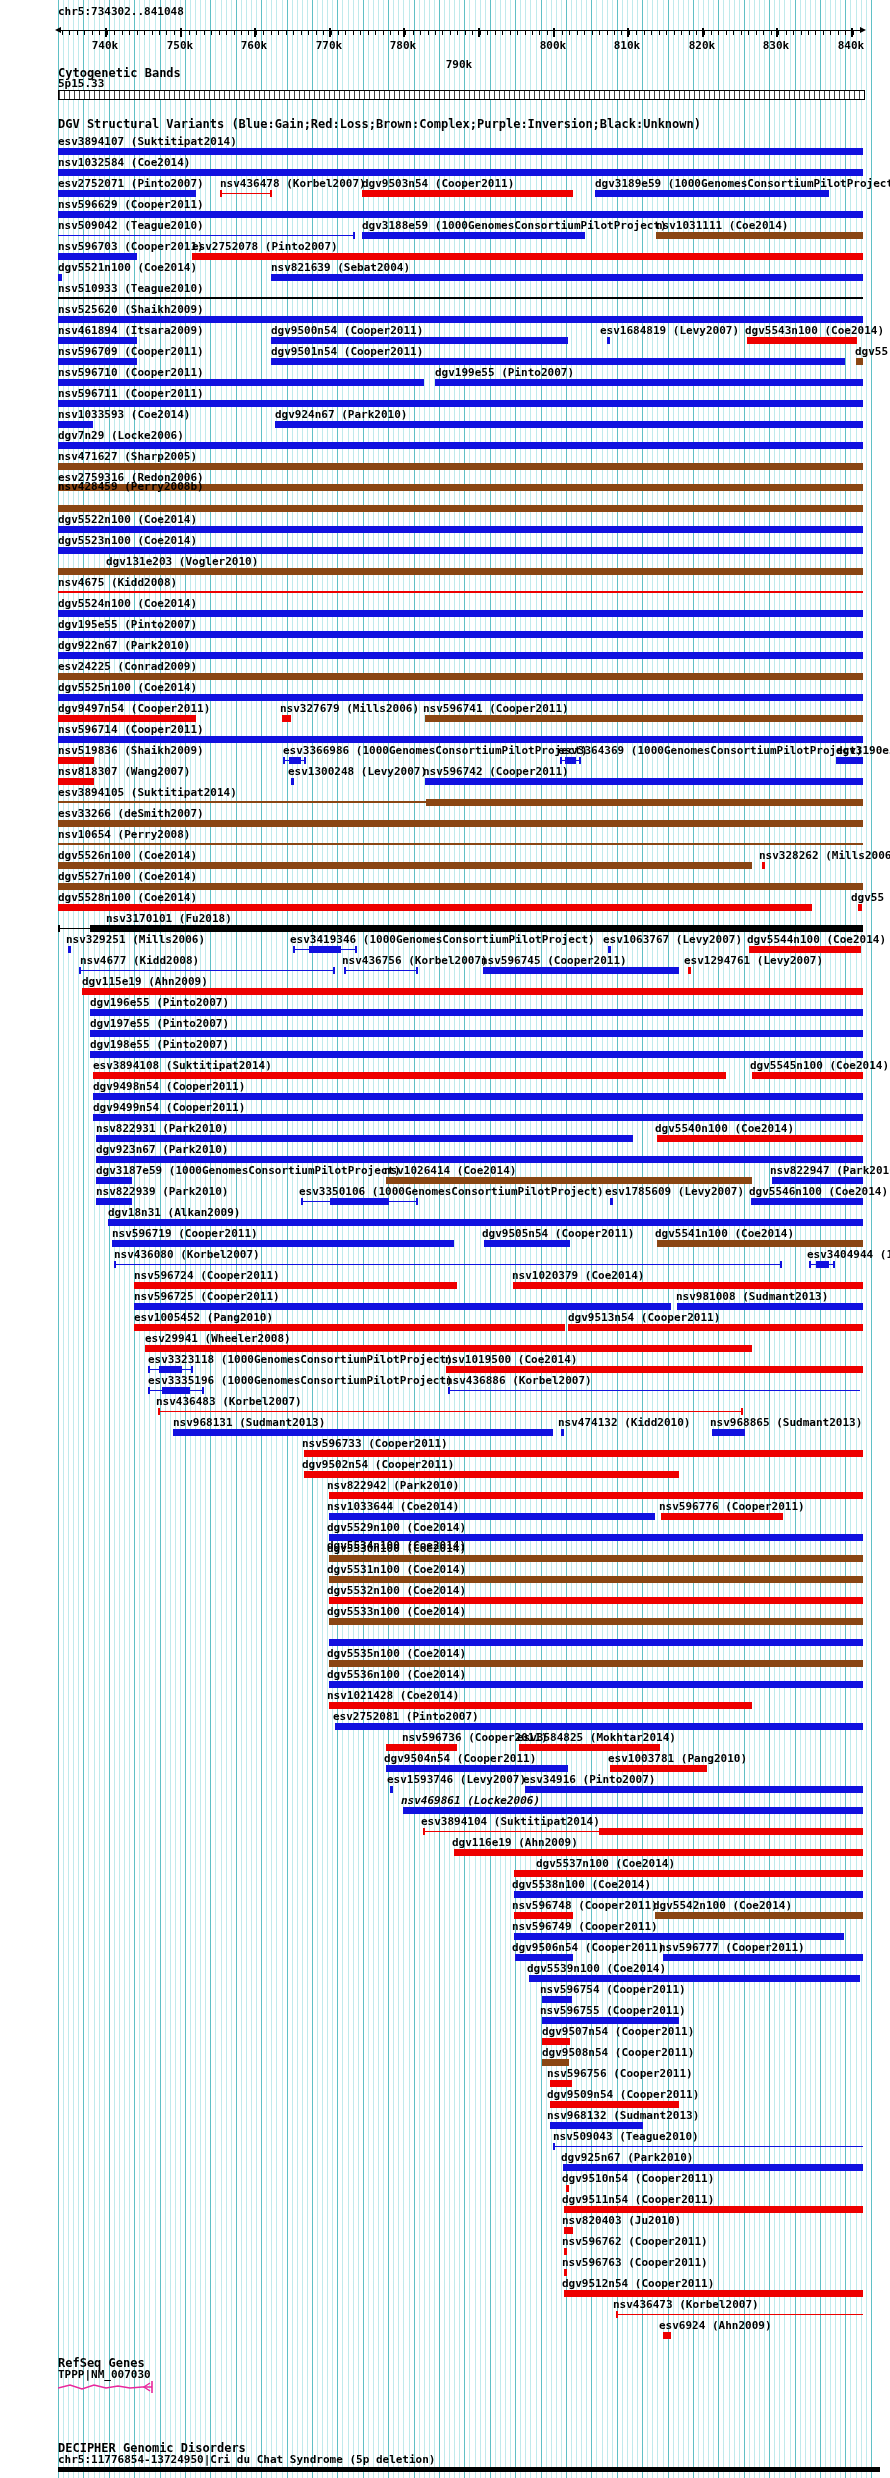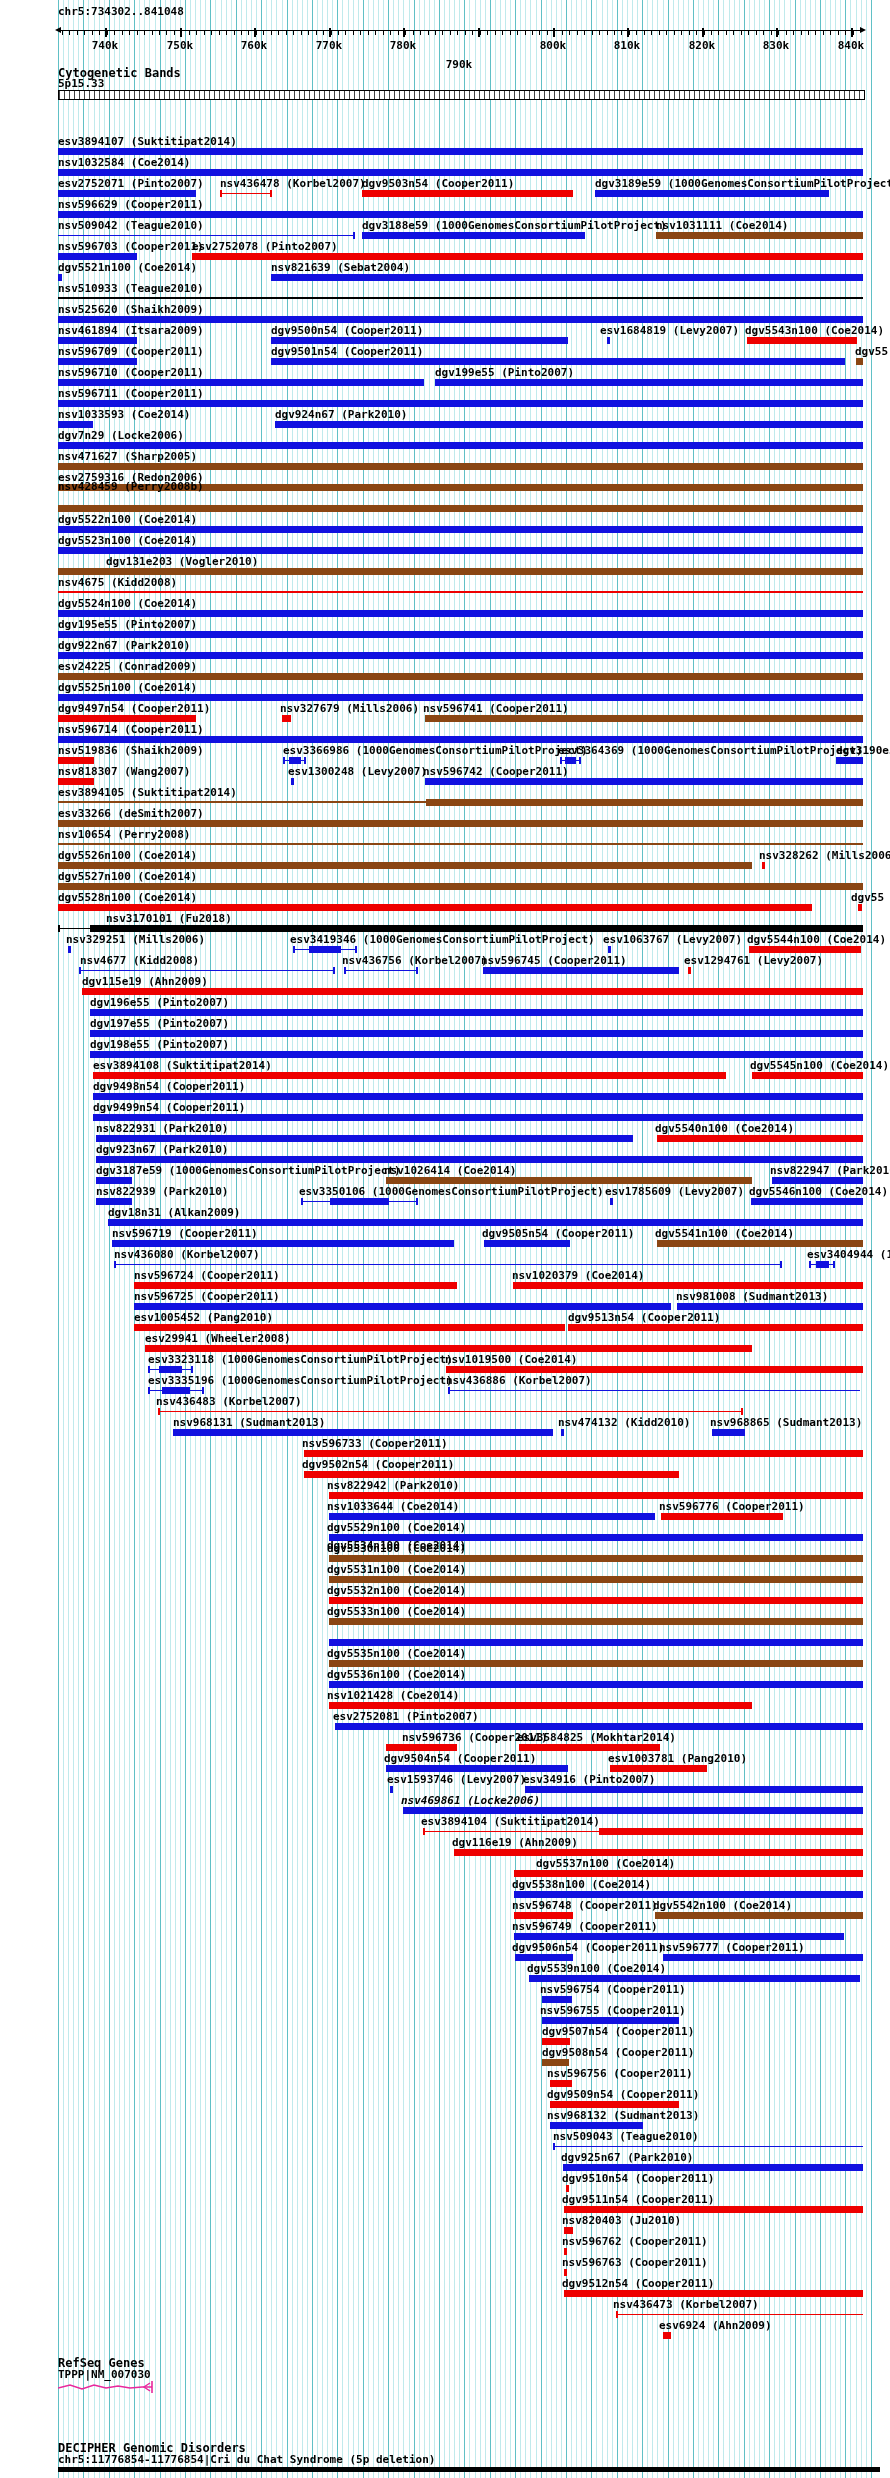--- a/index.html
+++ b/index.html
@@ -59,20 +59,21 @@
       <div class="major-tick" style="left: 776px;"></div>
       <div class="tick-label" style="left: 776px;">830k</div>
       <div class="major-tick" style="left: 851px;"></div>
       <div class="tick-label" style="left: 851px;">840k</div>
     </div>
 
   <div class="abs sec-title" style="left:58px;top:66px;">Cytogenetic Bands</div>
   <div class="abs v-label" style="left:58px;top:79px;">5p15.33</div>
   <div class="band-bar"></div>
 
+  <div class="abs sec-title" style="left:58px;top:117px;">DGV Structural Variants (Blue:Gain;Red:Loss;Brown:Complex;Purple:Inversion;Black:Unknown)</div>
   <div id="rows">
       <div class="v-label" style="left: 58px; top: 137px;">esv3894107 (Suktitipat2014)</div>
       <div class="bar" style="left: 58px; top: 148px; width: 805px; height: 7px; background: rgb(17, 17, 224);"></div>
       <div class="v-label" style="left: 58px; top: 158px;">nsv1032584 (Coe2014)</div>
       <div class="bar" style="left: 58px; top: 169px; width: 805px; height: 7px; background: rgb(17, 17, 224);"></div>
       <div class="v-label" style="left: 58px; top: 179px;">esv2752071 (Pinto2007)</div>
       <div class="bar" style="left: 58px; top: 190px; width: 138px; height: 7px; background: rgb(17, 17, 224);"></div>
       <div class="v-label" style="left: 220px; top: 179px;">nsv436478 (Korbel2007)</div>
       <div class="bar" style="left: 220px; top: 193px; width: 52px; height: 1px; background: rgb(238, 0, 0);"></div>
       <div class="bar" style="left: 220px; top: 190px; width: 2px; height: 7px; background: rgb(238, 0, 0);"></div>
@@ -425,15 +426,15 @@
 
   <div class="abs sec-title" style="left:58px;top:2356px;">RefSeq Genes</div>
   <div class="abs v-label" style="left:58px;top:2370px;">TPPP|NM_007030</div>
   <svg class="abs" style="left:58px;top:2380px;" width="104" height="14">
     <polyline id="gene-line" points="0,8 12,5 24,9 36,5 48,8 60,6 72,8 84,7 94,7" fill="none" stroke-width="1.6" stroke="#e8289c"></polyline>
     <line id="gene-cap" x1="94" y1="1" x2="94" y2="13" stroke-width="1.6" stroke="#e8289c"></line>
     <polyline id="gene-arrow" points="92,3 86,7 92,11" fill="none" stroke-width="1.4" stroke="#e8289c"></polyline>
   </svg>
 
   <div class="abs sec-title" style="left:58px;top:2441px;">DECIPHER Genomic Disorders</div>
-  <div class="abs v-label" style="left:58px;top:2455px;">chr5:11776854-11776854|Cri du Chat Syndrome (5p deletion)</div>
+  <div class="abs v-label" style="left:58px;top:2455px;">chr5:11776854-13724950|Cri du Chat Syndrome (5p deletion)</div>
   <div class="decipher-bar"></div>
 </div>
 
 </body></html>

